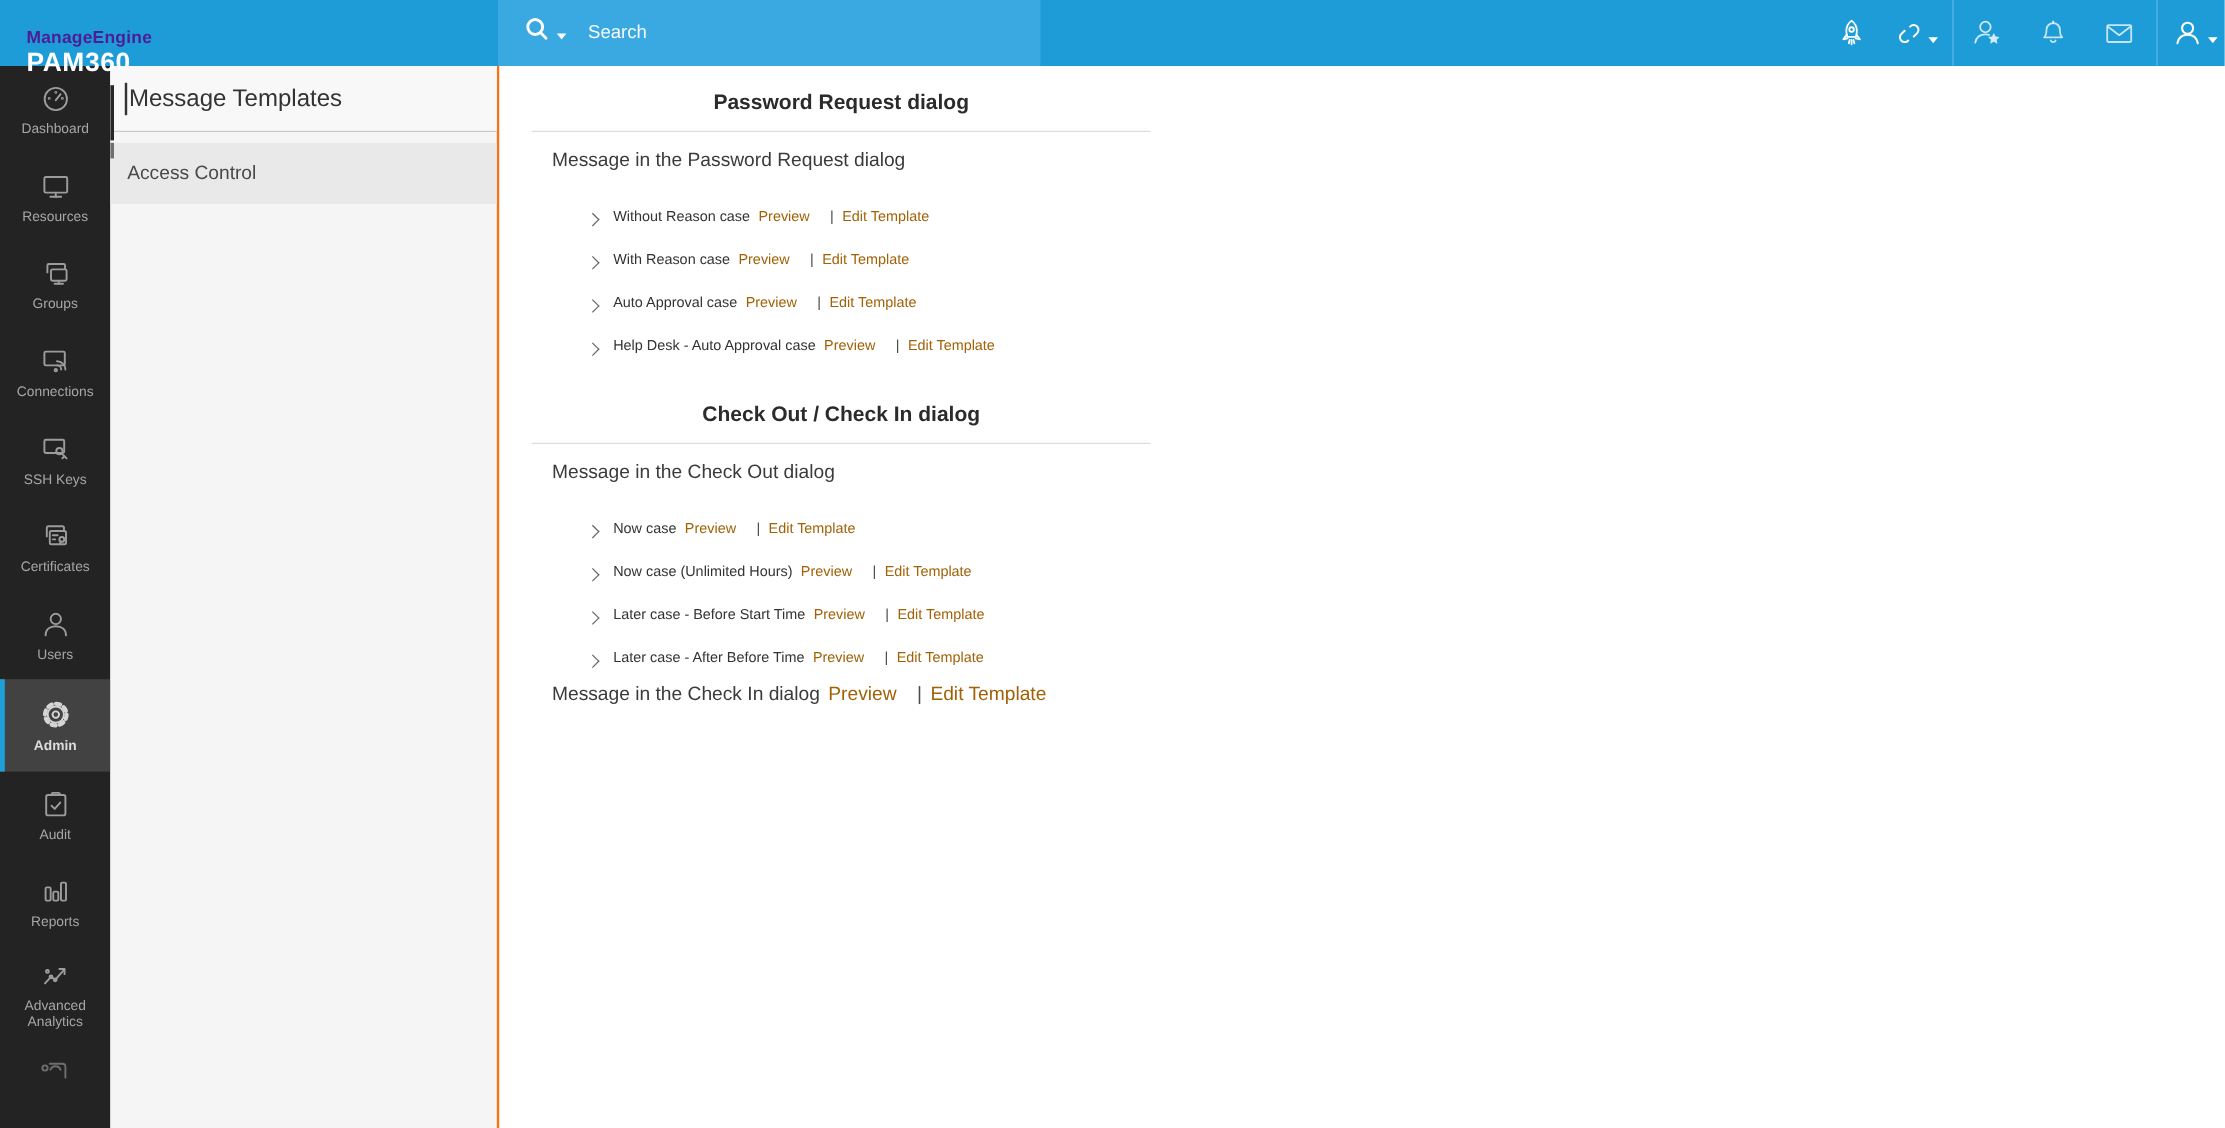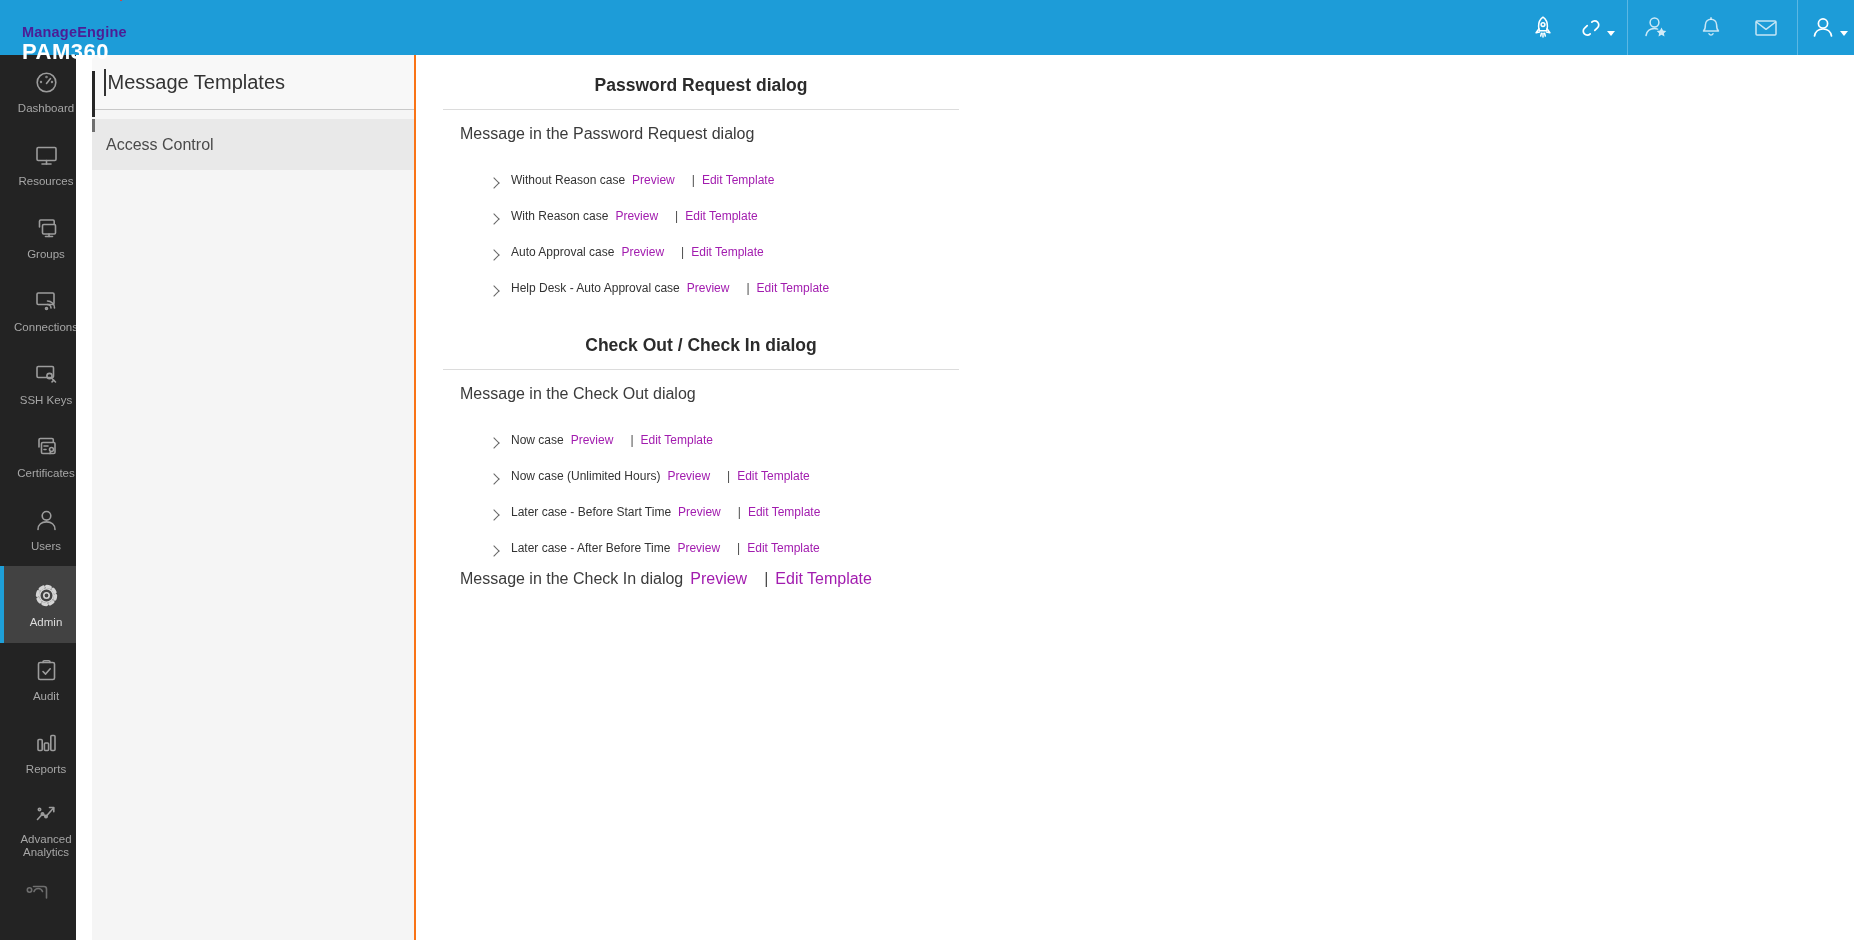--- a/index.html
+++ b/index.html
@@ -16,25 +16,25 @@
   .search-block { position:absolute; left:415px; top:0; width:452px; height:55px; background:#3aa9e1; display:flex; align-items:center; }
   .search-icon-wrap { margin-left:20px; display:flex; align-items:center; cursor:pointer; }
   .search-caret { width:0; height:0; border-left:4px solid transparent; border-right:4px solid transparent; border-top:5px solid #fff; margin-left:3px; margin-top:6px; }
   .search-input { margin-left:18px; width:330px; background:transparent; border:none; outline:none; color:#fff; font-size:15.5px; font-family:inherit; }
   .search-input::placeholder { color:rgba(255,255,255,.95); opacity:1; }
   .tb-icon { position:absolute; top:0; width:30px; height:55px; display:flex; align-items:center; justify-content:center; cursor:pointer; }
   .tb-sep { position:absolute; top:0; width:1px; height:55px; background:rgba(255,255,255,.28); }
   .tb-caret { width:0; height:0; border-left:4px solid transparent; border-right:4px solid transparent; border-top:5px solid #fff; margin-left:2px; margin-top:12px; }
 
   
-  .sidebar { position:absolute; left:0; top:55px; width:76px; height:885px; background:#232323; overflow:hidden; }
+  .sidebar { position:absolute; left:0; top:55px; width:92px; height:885px; background:#232323; overflow:hidden; }
   .sb-item { width:92px; height:73px; display:flex; flex-direction:column; align-items:center; justify-content:center; cursor:pointer; border-left:4px solid transparent; padding-right:4px; }
   .sb-item .sb-label { margin-top:6px; font-size:11.5px; color:#a6a6a6; text-align:center; line-height:12.5px; max-width:70px; }
   .sb-item svg { stroke:#9c9c9c; }
-  .sb-item.active { background:#424242; border-left:4px solid #1e9fd8; height:77px; }
+  .sb-item.active { background:#424242; border-left:4px solid #1e9fd8; height:77px;font-weight:bold; }
   .sb-item.active .sb-label { color:#dcdcdc; }
   .sb-item.active svg { stroke:#d5d5d5; }
   .sb-item.tall { height:80px; }
   .sb-partial { margin-top:14px; height:18px; overflow:hidden; display:flex; justify-content:center; }
   .sb-partial svg { stroke:#6e6e6e; }
 
   
   .panel { position:absolute; left:92px; top:55px; width:324px; height:885px; background:#f5f5f5; border-right:2px solid #f97316; }
   .panel-header { height:55px; background:#f8f8f8; border-bottom:1px solid #c9c9c9; display:flex; align-items:center; padding-left:12px; }
   .text-caret { width:1.5px; height:27px; background:#333; margin-right:2px; }
@@ -43,21 +43,21 @@
   .panel-thumb1 { position:absolute; left:0; top:16px; width:3px; height:46px; background:#262626; }
   .panel-thumb2 { position:absolute; left:0; top:64px; width:3px; height:13px; background:#6f6f6f; }
 
   
   .main { position:absolute; left:417px; top:55px; right:0; bottom:0; background:#fff; padding:20px 0 0 26px; }
   .section + .section { margin-top:40px; }
   .section-title { width:516px; font-size:17.5px; font-weight:bold; color:#2b2b2b; padding-bottom:13px; border-bottom:1px solid #dcdcdc;text-align:center; }
   .group-intro { margin:15px 0 8px 17px; font-size:16px; color:#3b3b3b; display:flex; align-items:flex-end; }
   .trow { height:36px; display:flex; align-items:flex-end; margin-left:47px; font-size:12px; color:#333; }
   .chev { width:8px; height:8px; border-top:1.6px solid #666; border-right:1.6px solid #666; transform:rotate(45deg); margin-right:13px; flex:none; cursor:pointer; }
-  .lnk { color:#a21caf; margin-left:7px; cursor:pointer; text-decoration:none; }
+  .lnk { color:#a16207; margin-left:7px; cursor:pointer; text-decoration:none; }
   .pipe { color:#4a4a4a; margin-left:17px; }
 </style>
 </head>
 <body>
 
 <div class="topbar">
   <div class="logo-block">
     <div class="brand-line">
       <span class="brand-text">ManageEngine</span>
       <span class="brand-swoosh">
@@ -69,20 +69,32 @@
                 <stop offset="1" stop-color="#7cb940"></stop>
           </linearGradient>
             </defs>
           <path d="M2 11 A 10 9 0 0 1 14 3.2 L 11 8" fill="none" stroke="url(#sw)" stroke-width="2.2" stroke-linecap="round"></path>
         </svg>
       </span>
     </div>
     <div class="product-text">PAM360</div>
   </div>
 
+  <div class="search-block">
+    <span class="search-icon-wrap">
+      <span>
+        <svg width="26" height="26" viewBox="0 0 26 26" fill="none" stroke="#fff" stroke-width="2.4" stroke-linecap="round">
+          <circle cx="11" cy="10.5" r="6.2"></circle>
+            <line x1="15.6" y1="15.3" x2="20" y2="19.8"></line>
+        </svg>
+      </span>
+      <span class="search-caret"></span>
+    </span>
+    <input class="search-input" type="text" placeholder="Search" style="">
+  </div>
 
   <div id="tb-icons">
       <div class="tb-icon" style="left: 1528px;">
         <span style="display: flex;">
           <svg width="28" height="28" viewBox="0 0 28 28" fill="none" stroke-linecap="round" stroke-linejoin="round" stroke="#fff" stroke-width="1.5">
             <path d="M14 3.2c2.9 2.1 4.4 5.4 4.4 8.7 0 1.6-.3 3.2-.8 4.9h-7.2c-.5-1.7-.8-3.3-.8-4.9 0-3.3 1.5-6.6 4.4-8.7z"></path>
             <circle cx="14" cy="10.6" r="1.9"></circle>
             <path d="M10 14.8l-2.9 4 3.5-.9"></path>
             <path d="M18 14.8l2.9 4-3.5-.9"></path>
             <path d="M12.4 19.3l-.7 2.8"></path>

